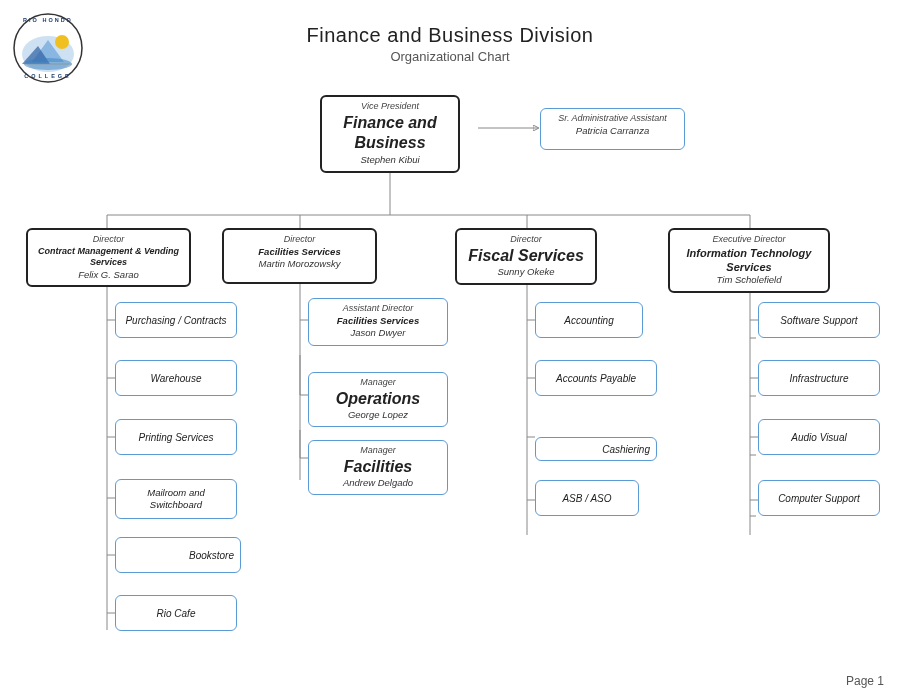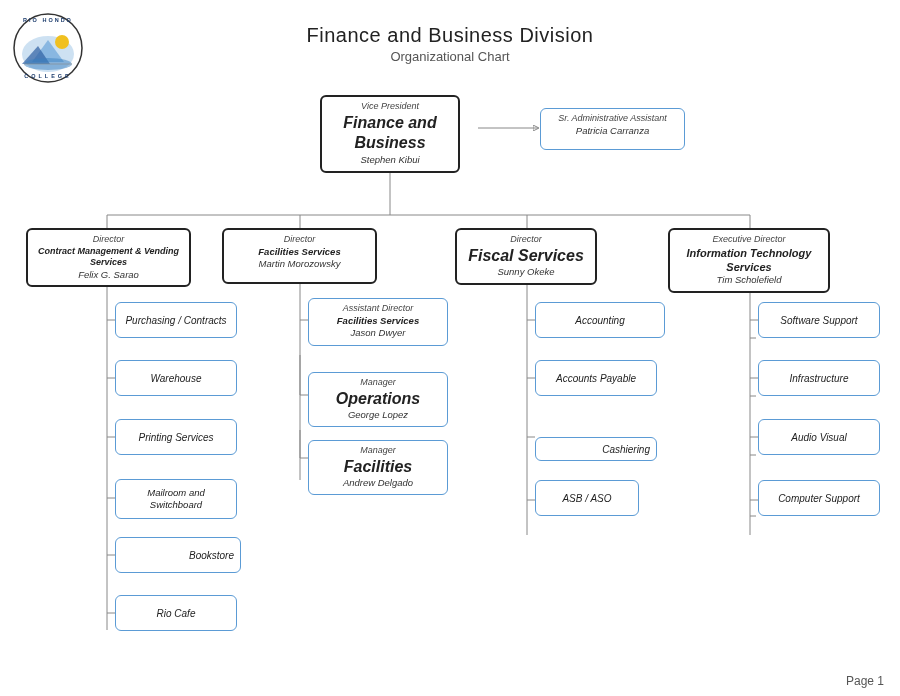--- a/index.html
+++ b/index.html
@@ -266,21 +266,21 @@
     <div class="dept-line">Operations</div>
     <div class="name-line">George Lopez</div>
   </div>
 
   <div class="box" style="left:308px; top:440px; width:140px; min-height:48px;">
     <div class="title-line">Manager</div>
     <div class="dept-line">Facilities</div>
     <div class="name-line">Andrew Delgado</div>
   </div>
 
-  <div class="box" style="left:535px; top:302px; width:130px; height:36px; display:flex; align-items:center; justify-content:center;">
+  <div class="box" style="left:535px; top:302px; width:108px; height:36px; display:flex; align-items:center; justify-content:center;">
     <span>Accounting</span>
   </div>
 
   <div class="box" style="left:535px; top:360px; width:122px; height:36px; display:flex; align-items:center; justify-content:center;">
     <span>Accounts Payable</span>
   </div>
 
   <div class="box" style="left:535px; top:437px; width:122px; height:24px; display:flex; align-items:center; justify-content:flex-end;">
     <span>Cashiering</span>
   </div>

